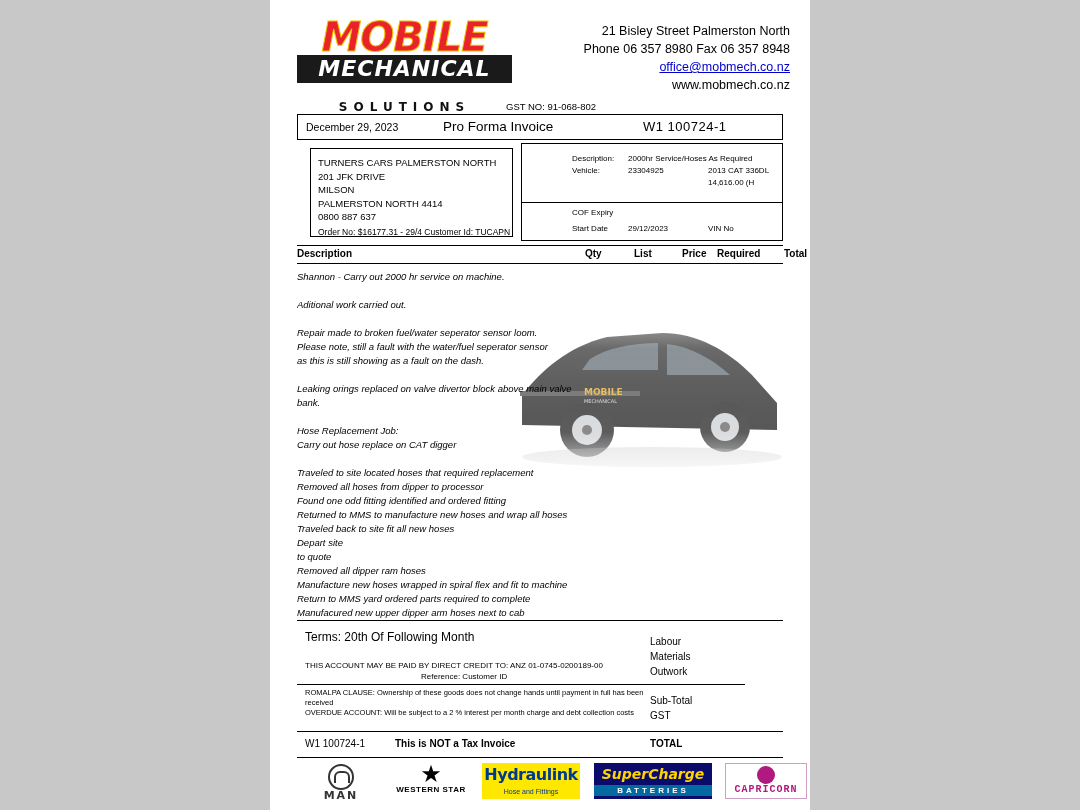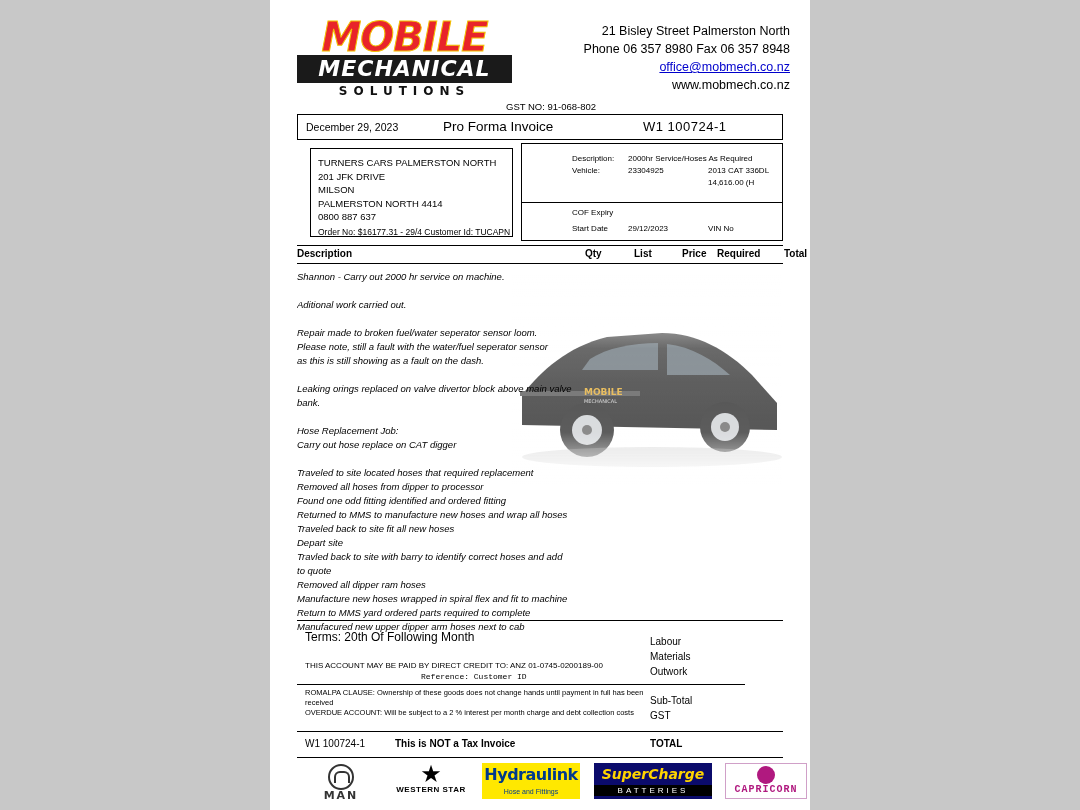--- a/index.html
+++ b/index.html
@@ -61,21 +61,21 @@
     margin-top: -2px;
   }
   .logo-sol {
     color: #111;
     font-family: "DejaVu Sans", sans-serif;
     font-weight: bold;
     font-size: 12px;
     letter-spacing: 6px;
     text-align: center;
     line-height: 15px;
-    margin-top: 1px;
+    margin-top: 17px;
   }
   .addr {
     position: absolute;
     right: 20px;
     top: 22px;
     text-align: right;
     font-size: 12.5px;
     color: #000;
     line-height: 18px;
   }
@@ -219,21 +219,21 @@
     top: 630px;
     font-size: 12px;
   }
   .credit {
     position: absolute;
     left: 35px;
     top: 660px;
     font-size: 8px;
     line-height: 11px;
   }
-  .credit .ref { margin-left: 116px; font-family: Liberation Mono, monospace; }
+  .credit .ref { margin-left: 116px; }
   #rule-mid { top: 684px; width: 448px; left: 27px;}
   .romalpa {
     position: absolute;
     left: 35px;
     top: 688px;
     font-size: 7.5px;
     line-height: 10px;
     width: 340px;
   }
   .totcol {
@@ -310,21 +310,21 @@
   }
   .sp-hl .cap2 { font-size: 7px; color: #003a8c; line-height: 9px; }
   .sp-sc { left: 297px; width: 118px; background: #0b0b6b; }
   .sp-sc .cap1 {
     font-family: "DejaVu Sans", sans-serif;
     font-weight: bold; font-style: italic; font-size: 14px; color: #ffd400;
     line-height: 22px;
     text-align: center;
   }
   .sp-sc .cap2 {
-    background: #000000; color: #fff; font-size: 8px; font-weight: normal;
+    background: #0369a1; color: #fff; font-size: 8px; font-weight: bold;
     letter-spacing: 3px; line-height: 11px;
   }
   .sp-cap { left: 428px; width: 82px; border: 1px solid #d0a0c8; background: #fff; }
   .sp-cap .circ {
     width: 18px; height: 18px; border-radius: 50%;
     background: #b0197f; margin: 2px auto 0 auto;
   }
   .sp-cap .cap {
     font-family: Liberation Mono, monospace;
     font-weight: bold; font-size: 10px; color: #b0197f; letter-spacing: 1px;
@@ -449,21 +449,20 @@
       <div class="ln blank"></div>
       <div class="ln">Hose Replacement Job:</div>
       <div class="ln">Carry out hose replace on CAT digger</div>
       <div class="ln blank"></div>
       <div class="ln">Traveled to site located hoses that required replacement</div>
       <div class="ln">Removed all hoses from dipper to processor</div>
       <div class="ln">Found one odd fitting identified and ordered fitting</div>
       <div class="ln">Returned to MMS to manufacture new hoses and wrap all hoses</div>
       <div class="ln">Traveled back to site fit all new hoses</div>
       <div class="ln">Depart site</div>
-      <div class="ln">Travled back to site with barry to identify correct hoses and add</div>
       <div class="ln">to quote</div>
       <div class="ln">Removed all dipper ram hoses</div>
       <div class="ln">Manufacture new hoses wrapped in spiral flex and fit to machine</div>
       <div class="ln">Return to MMS yard ordered parts required to complete</div>
       <div class="ln">Manufacured new upper dipper arm hoses next to cab</div>
     </div>
 
     <div class="rule" id="rule-footer-top"></div>
 
     <div class="terms">Terms: 20th Of Following Month</div>

